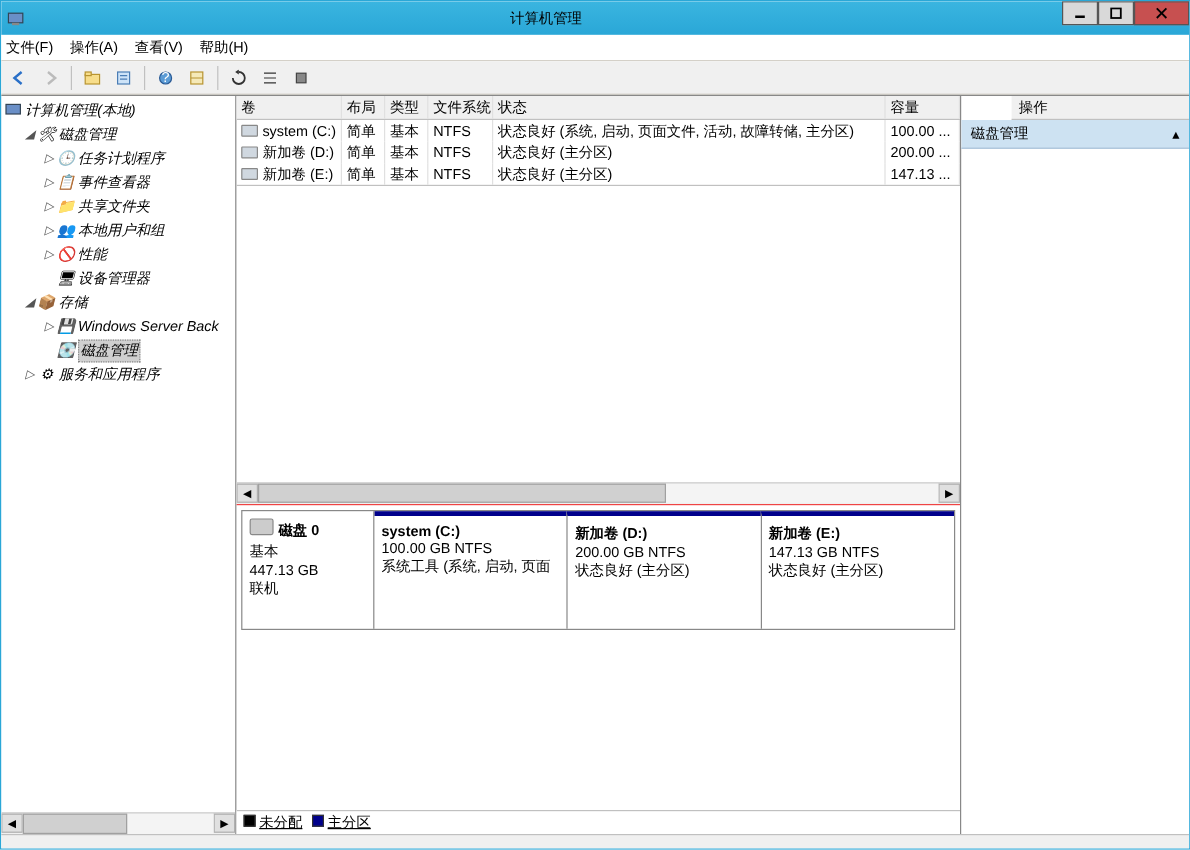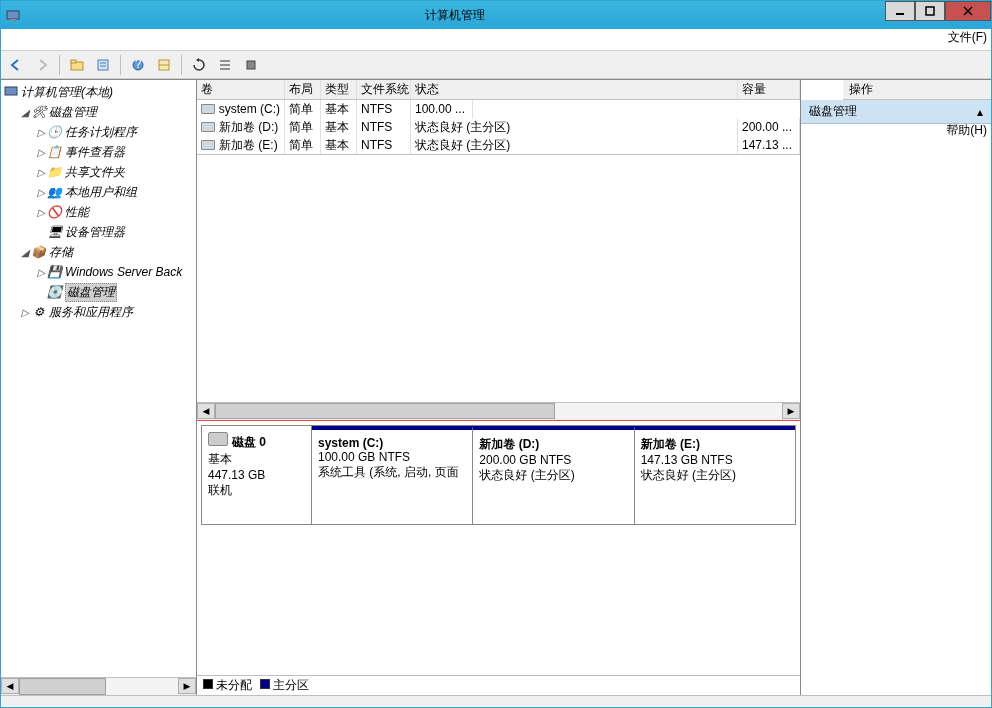--- a/index.html
+++ b/index.html
@@ -9,21 +9,21 @@
 .titlebar { height: 28px; background: linear-gradient(#3ab5e0,#2aa7d7); display: flex; align-items: center; position: relative; }
 .titlebar .icon-slot { width: 24px; display:flex; justify-content:center; }
 .titlebar .title { flex:1; text-align:center; color:#000; }
 .titlebar .win-btns { display:flex; height:100%; }
 .win-btn { width:30px; height:20px; border:1px solid #555; display:flex; align-items:center; justify-content:center; margin-top:0; background:#d9d9d9; }
 .win-btn.min { background:#d9d9d9; }
 .win-btn.max { background:#d9d9d9; }
 .win-btn.close { background:#c75050; color:#fff; width:46px; }
 
 
-.menubar { height:22px; background:#fff; display:flex; align-items:flex-end; padding:0 4px; border-bottom:1px solid #d4d0c8; gap:14px;flex-direction:column; }
+.menubar { height:22px; background:#fff; display:flex; align-items:center; padding:0 4px; border-bottom:1px solid #d4d0c8; gap:14px; }
 .menubar span { cursor:default; }
 
 
 .toolbar { height:28px; background:#f0f0f0; display:flex; align-items:center; padding:0 4px; gap:4px; border-bottom:1px solid #d4d0c8; }
 .tool-btn { width:22px; height:22px; display:flex; align-items:center; justify-content:center; border:1px solid transparent; }
 .tool-sep { width:1px; height:20px; background:#c0c0c0; margin:0 2px; }
 
 
 .main { flex:1; display:flex; border-top:1px solid #888; overflow:hidden; }
 .pane { overflow:hidden; display:flex; flex-direction:column; }
@@ -57,21 +57,21 @@
 .disk-area { flex:1; overflow:auto; padding:4px; border-top:1px solid #ef4444;}
 .disk-row { display:flex; border:1px solid #888; margin-bottom:2px; height:100px; background:#fff;}
 .disk-info { width:110px; border-right:1px solid #888; padding:6px; position:relative;}
 .disk-parts { flex:1; display:flex; }
 .part { flex:1; border-left:1px solid #888; border-top:4px solid #00008b; padding:6px; overflow:hidden;}
 .part:first-child { border-left:none; }
 .part .pname { font-weight:bold; }
 .disk-icon { width:20px; height:14px; background:#ccc; border:1px solid #888; display:inline-block; margin-right:4px; border-radius:2px;}
 
 
-.legend { height:20px; display:flex; align-items:center; gap:8px; padding:0 6px; border-top:1px solid #c0c0c0; background:#fff;}
+.legend { height:20px; display:flex; align-items:center; gap:8px; padding:0 6px; border-top:1px solid #c0c0c0; background:#fff;text-decoration:underline;}
 .legend .box { width:10px; height:10px; border:1px solid #333; display:inline-block; margin-right:3px;}
 .legend .box.black{background:#000} .legend .box.blue{background:#00008b}
 
 
 .actions-header { height:20px; background:#f0f0f0; border-bottom:1px solid #c0c0c0; padding:0 6px; display:flex; align-items:center;margin-left:42px;}
 .actions-section { background:#cde2f2; padding:3px 8px; border-bottom:1px solid #a8c0d8; display:flex; justify-content:space-between; align-items:center;}
 .actions-item { padding:4px 16px; display:flex; justify-content:space-between; align-items:center;}
 
 
 .left-scroll { height:18px; background:#f0f0f0; border-top:1px solid #c0c0c0; display:flex; }
@@ -270,20 +270,21 @@
         <div class="col-fs">文件系统</div>
         <div class="col-status">状态</div>
         <div class="col-cap">容量</div>
       </div>
       <div class="vol-rows" id="vol-rows">
           <div class="vol-row">
             <div class="col-vol"><span class="vol-icon"></span>system (C:)</div>
             <div class="col-layout">简单</div>
             <div class="col-type">基本</div>
             <div class="col-fs">NTFS</div>
+            <div class="col-status">状态良好 (系统, 启动, 页面文件, 活动, 故障转储, 主分区)</div>
             <div class="col-cap">100.00 ...</div>
           </div>
           <div class="vol-row">
             <div class="col-vol"><span class="vol-icon"></span>新加卷 (D:)</div>
             <div class="col-layout">简单</div>
             <div class="col-type">基本</div>
             <div class="col-fs">NTFS</div>
             <div class="col-status">状态良好 (主分区)</div>
             <div class="col-cap">200.00 ...</div>
           </div>

